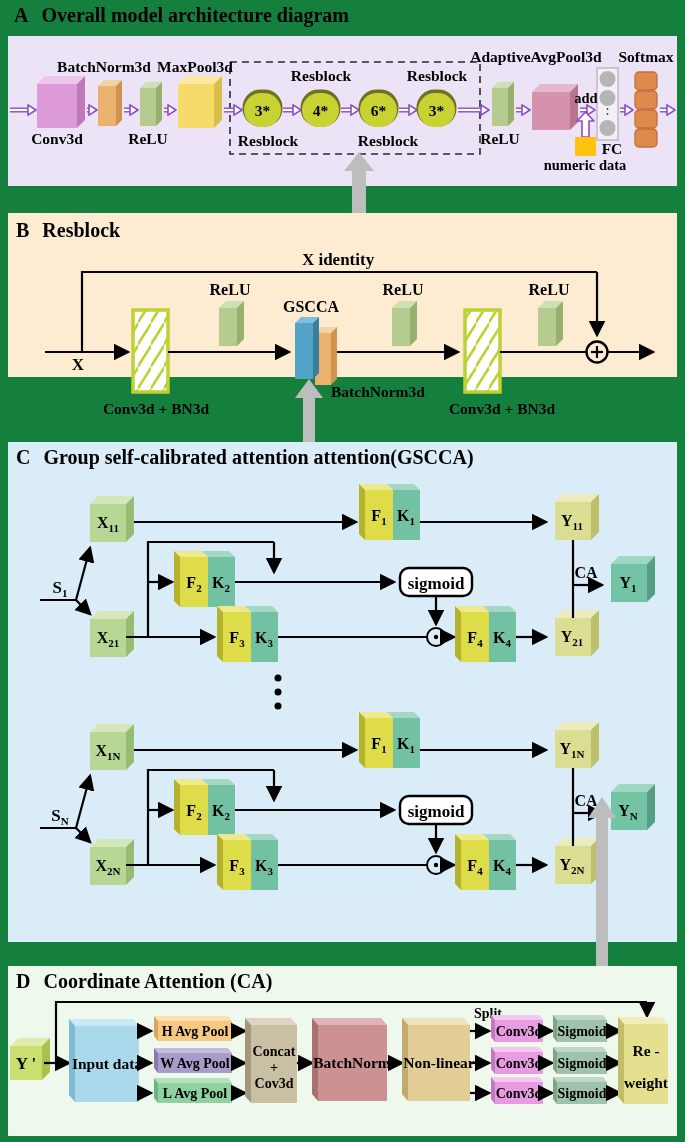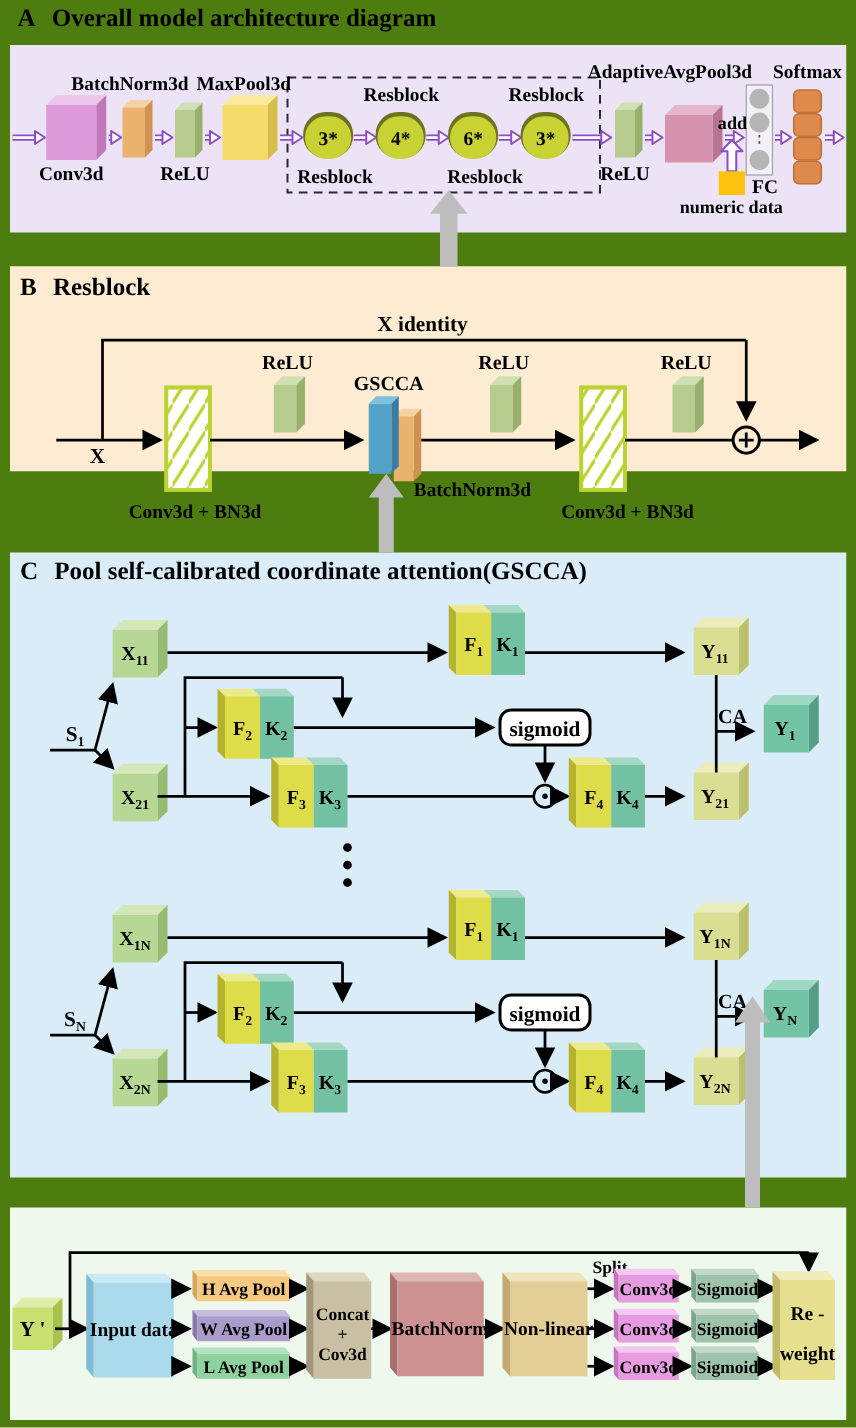--- a/index.html
+++ b/index.html
@@ -1,16 +1,16 @@
 <!DOCTYPE html>
 <html><head>
 <meta charset="utf-8">
 <style>
   html,body{margin:0;padding:0;background:#fff;}
-  .page{position:relative;width:685px;height:1142px;background:#4d7c0f;overflow:hidden;
+  .page{position:relative;width:685px;height:1142px;background:#15803d;overflow:hidden;
         font-family:"Liberation Serif","DejaVu Serif",serif;}
   .panel{position:absolute;}
   .ptitle{position:absolute;font-weight:bold;font-size:20px;color:#000;white-space:nowrap;z-index:3;}
   .pletter{margin-right:13px;}
   svg{position:absolute;left:0;top:0;}
   svg text{font-family:"Liberation Serif","DejaVu Serif",serif;font-weight:bold;fill:#000;}.t17{font-size:17px}.t16{font-size:16px}.t15{font-size:15.5px}
   .t14{font-size:14.5px}.t13{font-size:14px}
   .sub{font-size:11px}
   .mid{text-anchor:middle}
   .pl1{stroke:#8e4cc4;stroke-width:5;fill:none}
@@ -253,21 +253,21 @@
       <circle cx="589" cy="139" r="10.5" fill="#fdebd2" stroke="#000" stroke-width="2.4"></circle>
       <line x1="583" y1="139" x2="595" y2="139" stroke="#000" stroke-width="2.2"></line>
       <line x1="589" y1="133" x2="589" y2="145" stroke="#000" stroke-width="2.2"></line>
     </g>
     <line class="bl" x1="600" y1="139" x2="645" y2="139" marker-end="url(#arrB)"></line>
   </svg>
   </div>
 
   <div class="panel" style="left:8px;top:442px;width:669px;height:500px;background:#d9ecf8">
   <div class="ptitle" style="left:8px;top:4px;">
-    <span class="pletter">C</span><span>Pool self-calibrated coordinate attention(GSCCA)</span>
+    <span class="pletter">C</span><span>Group self-calibrated attention attention(GSCCA)</span>
   </div>
   <svg width="669" height="500" viewBox="0 0 669 500">
     <defs>
       <marker id="arrC" viewBox="0 0 10 10" refX="8.5" refY="5" markerWidth="7.5" markerHeight="7.5" orient="auto-start-reverse">
         <path d="M0 0 L10 5 L0 10 z" fill="#000"></path>
       </marker>
     </defs>
 
     <g>
       <text class="t17 mid" x="52" y="151"><tspan>S</tspan><tspan class="sub" dy="4">1</tspan></text>
@@ -462,20 +462,23 @@
         <polygon points="603,122 611,114 647,114 639,122" fill="#9fd8c2"></polygon>
         <polygon points="639,160 647,152 647,114 639,122" fill="#559e83"></polygon>
         <rect x="603" y="122" width="36" height="38" fill="#72c4a5"></rect>
         <text class="t16 mid" x="620" y="146"><tspan>Y</tspan><tspan class="sub" dy="4">N</tspan></text>
       </g>
     </g>
   </svg>
   </div>
 
   <div class="panel" style="left:8px;top:966px;width:669px;height:170px;background:#eef8ec">
+  <div class="ptitle" style="left:8px;top:4px;">
+    <span class="pletter">D</span><span>Coordinate Attention (CA)</span>
+  </div>
   <svg width="669" height="170" viewBox="0 0 669 170">
     <defs>
       <marker id="arrD" viewBox="0 0 10 10" refX="8.5" refY="5" markerWidth="7.5" markerHeight="7.5" orient="auto-start-reverse">
         <path d="M0 0 L10 5 L0 10 z" fill="#000"></path>
       </marker>
     </defs>
 
     <path class="bln" d="M48 97 V36 H639"></path>
     <line class="bl" x1="639" y1="36" x2="639" y2="50" marker-end="url(#arrD)"></line>
 

